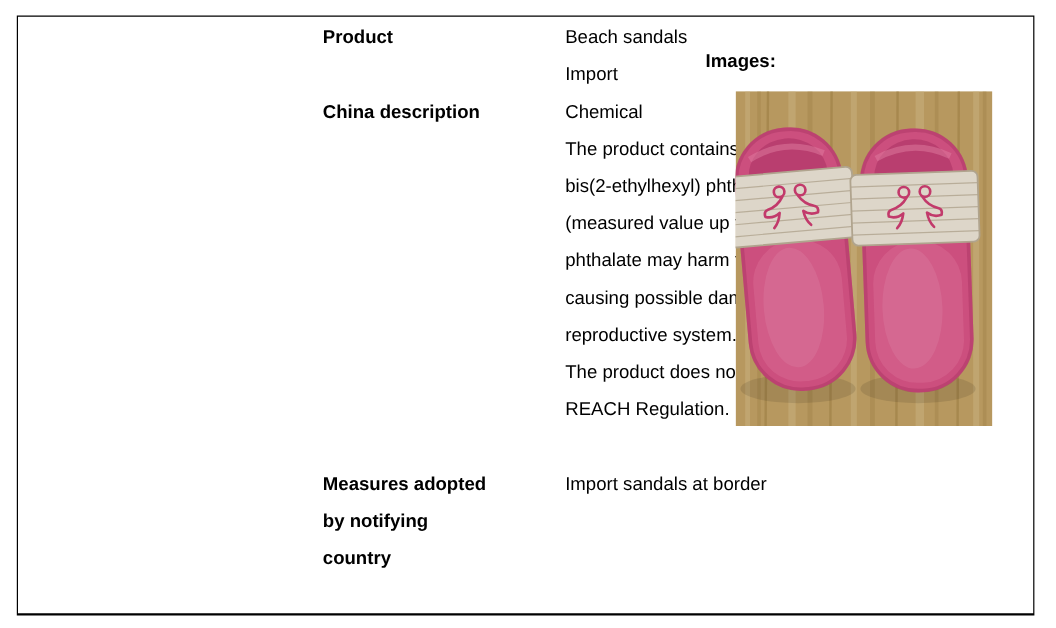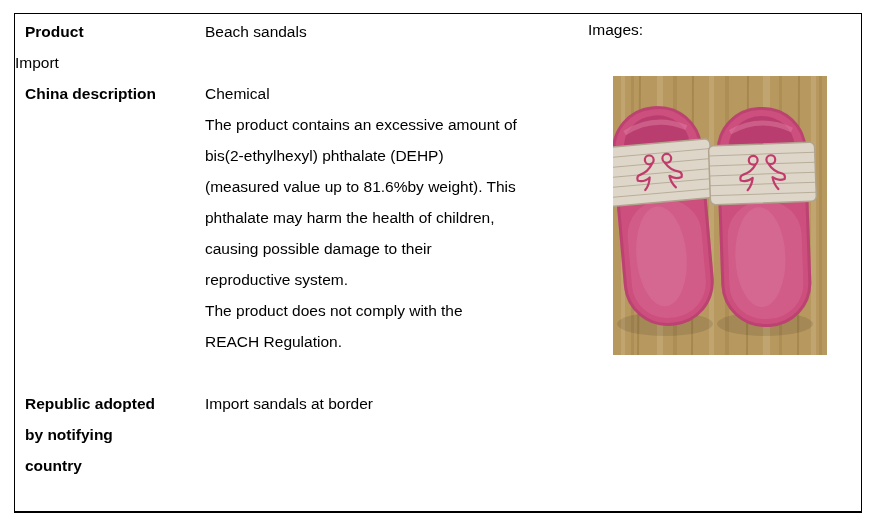--- a/index.html
+++ b/index.html
@@ -18,42 +18,43 @@
     margin: 13px 0 0 14px;
     width: 848px;
     height: 500px;
     border: 1px solid var(--border, #000);
     border-bottom-width: 2px;
     padding-top: 2px;
     font-size: 15.5px;
     line-height: 31px;
     overflow: hidden;
   }
-  .row { display: flex; align-items: flex-start; }
+  .row { display: flex; align-items: flex-start; justify-content: flex-end; }
   .label {
     box-sizing: border-box;
     width: 190px;
     padding-left: 10px;
     font-weight: 700;
     white-space: pre-line;
     flex: 0 0 auto;
   }
   .value {
     width: 390px;
     white-space: pre-line;
     flex: 0 0 auto;
+    margin-left: 22px;
   }
   .spacer-line { height: 31px; }
   .images-col {
     position: absolute;
     left: 573px;
     top: 0;
     width: 270px;
   }
-  .images-label { font-weight: 400; }
+  .images-label { font-weight: 700; margin-top: 22px; }
   .photo-wrap {
     position: absolute;
     left: 598px;
     top: 62px;
     width: 214px;
     height: 279px;
   }
   svg { display: block; }
 
   
@@ -95,21 +96,21 @@
 phthalate may harm the health of children,
 causing possible damage to their
 reproductive system.
 The product does not comply with the
 REACH Regulation.</div>
   </div>
 
   <div class="spacer-line"></div>
 
   <div class="row">
-    <div class="label">Republic adopted
+    <div class="label">Measures adopted
 by notifying
 country</div>
     <div class="value">Import sandals at border</div>
   </div>
 
   <div class="images-col">
     <div class="images-label">Images:</div>
   </div>
 
   <div class="photo-wrap">

